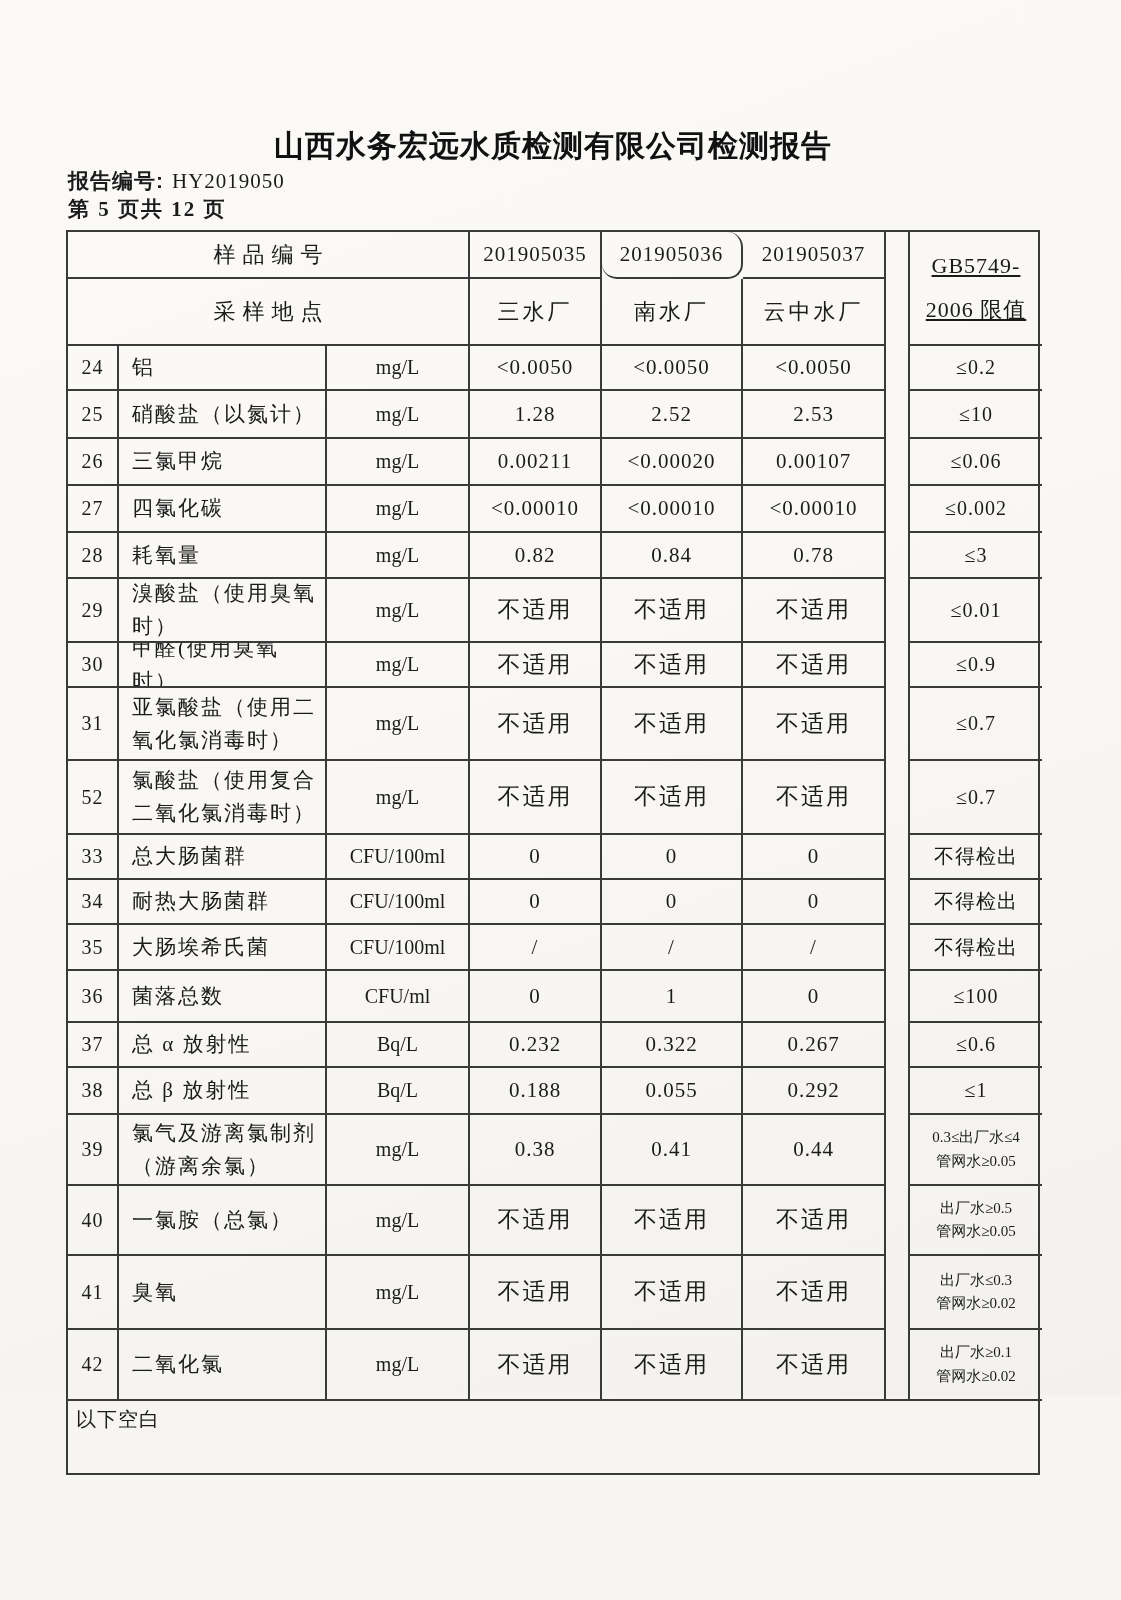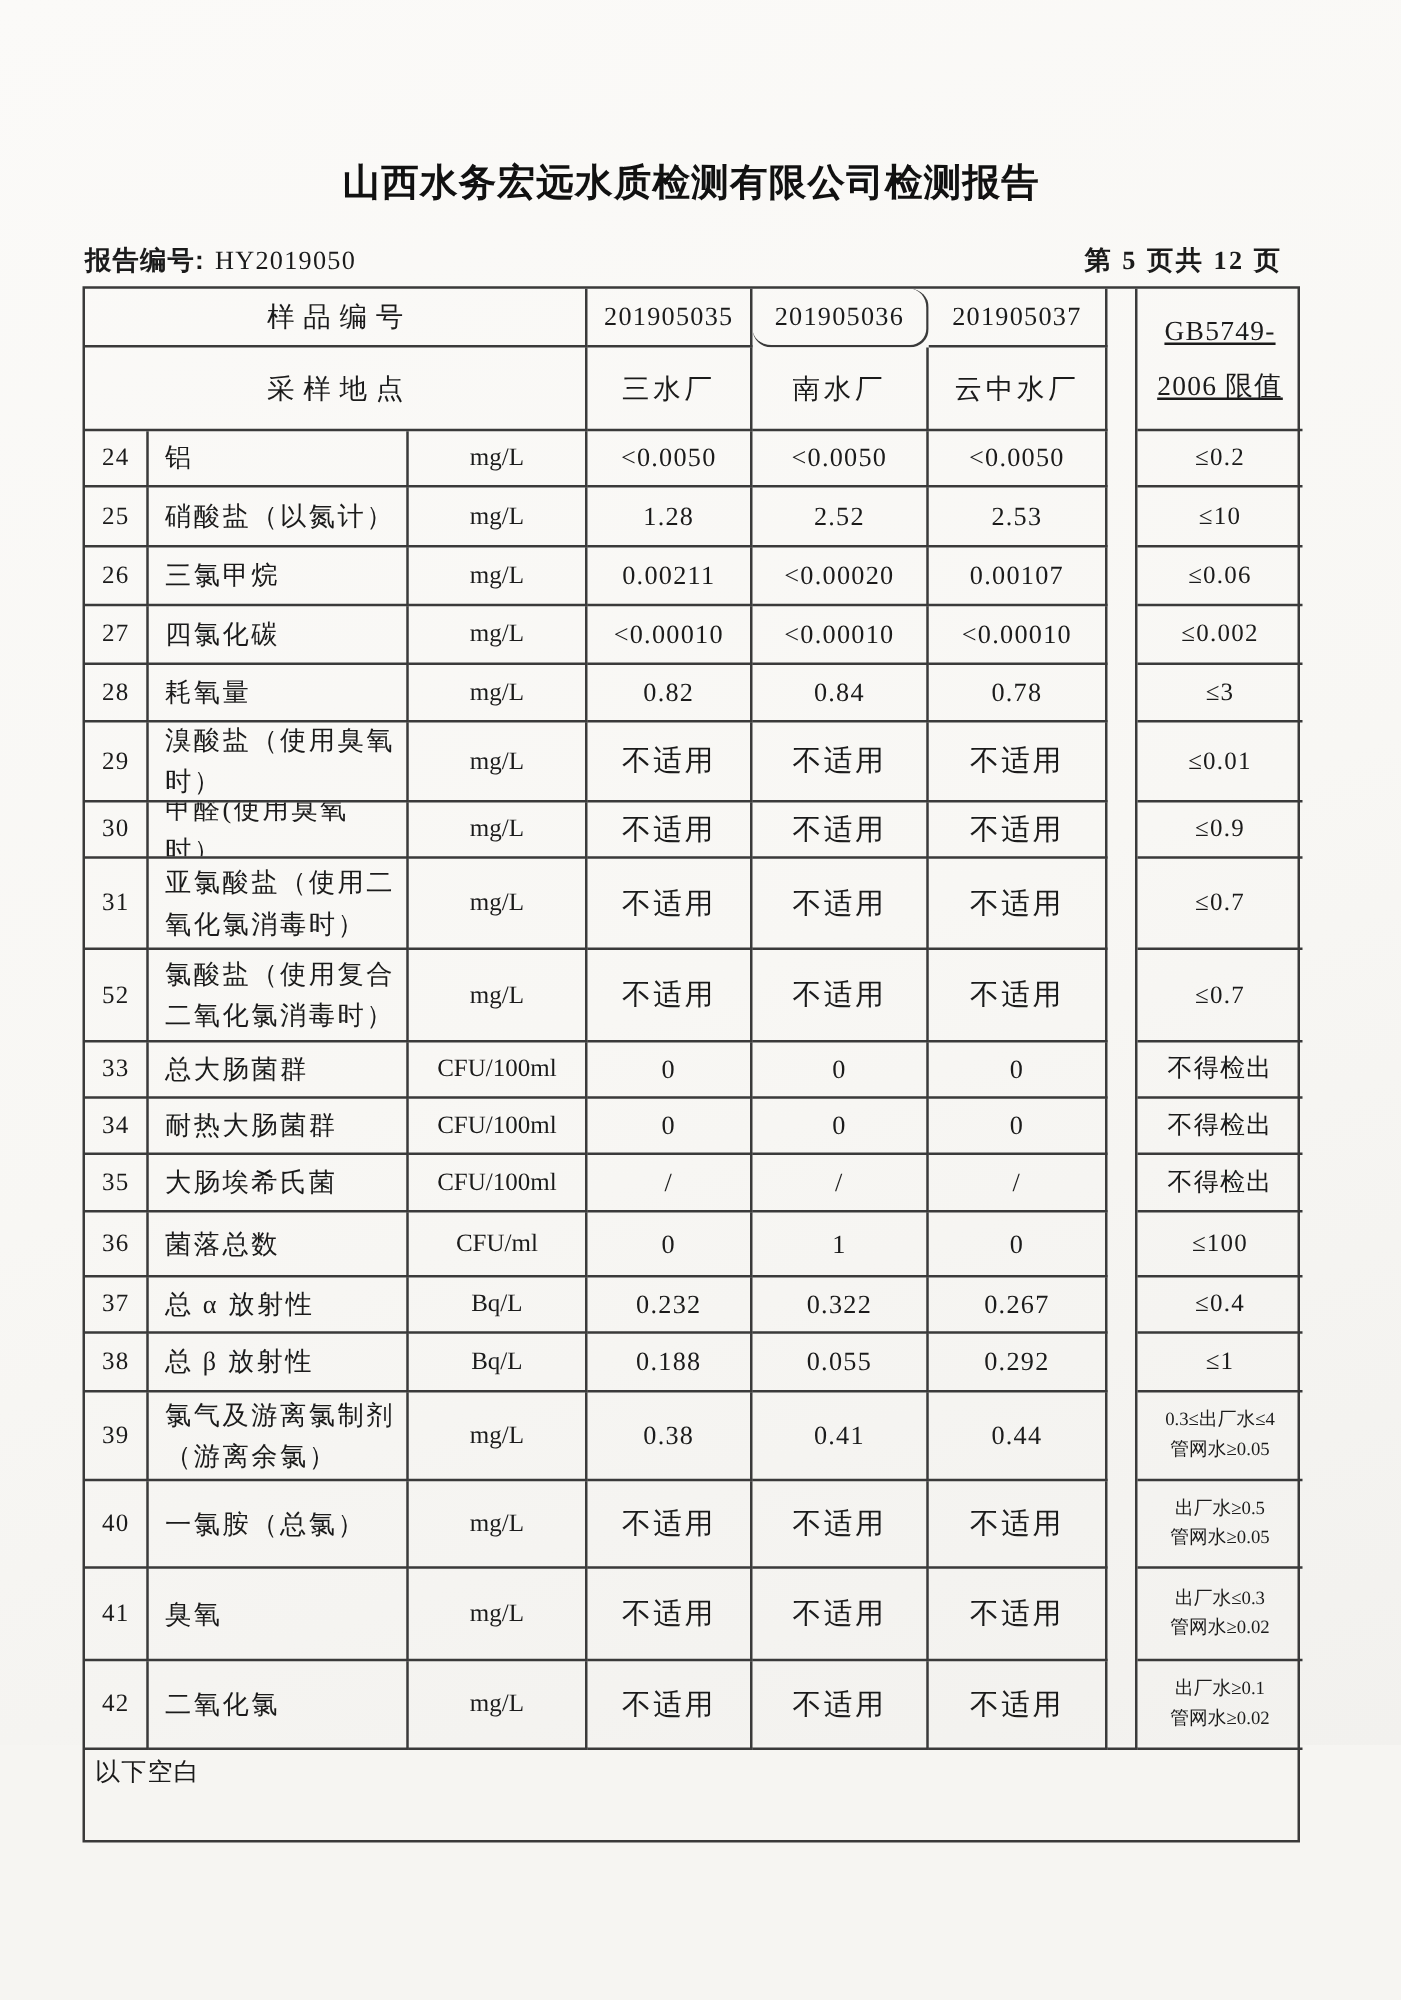--- a/index.html
+++ b/index.html
@@ -27,24 +27,24 @@
     font-family:"Liberation Sans","DejaVu Sans",sans-serif;
     font-size:30px;
     font-weight:bold;
     letter-spacing:1px;
     color:#111;
   }
   .meta-row{
     display:flex;
     justify-content:space-between;
     align-items:baseline;
-    margin-top:27px;
     margin-bottom:7px;
     padding:0 14px 0 2px;
     font-size:21px;
+    flex-direction:column;
   }
   .meta-left{display:flex;gap:8px;align-items:baseline;}
   .meta-label{
     font-family:"Liberation Sans","DejaVu Sans",sans-serif;
     font-weight:bold;
     letter-spacing:1px;
   }
   .meta-value{font-size:21px;letter-spacing:1px;}
   .meta-page{font-weight:600;letter-spacing:2px;}
   .report-table{
@@ -255,21 +255,21 @@
         <div class="cell c-limit no-br" style="grid-area: 15 / 8;">
           <div>≤100</div>
         </div>
         <div class="cell c-num" style="grid-area: 16 / 1;">37</div>
         <div class="cell c-name" style="grid-area: 16 / 2;">总 α 放射性</div>
         <div class="cell c-unit" style="grid-area: 16 / 3;">Bq/L</div>
         <div class="cell c-val" style="grid-area: 16 / 4;">0.232</div>
         <div class="cell c-val" style="grid-area: 16 / 5;">0.322</div>
         <div class="cell c-val" style="grid-area: 16 / 6;">0.267</div>
         <div class="cell c-limit no-br" style="grid-area: 16 / 8;">
-          <div>≤0.4</div>
+          <div>≤0.6</div>
         </div>
         <div class="cell c-num" style="grid-area: 17 / 1;">38</div>
         <div class="cell c-name" style="grid-area: 17 / 2;">总 β 放射性</div>
         <div class="cell c-unit" style="grid-area: 17 / 3;">Bq/L</div>
         <div class="cell c-val" style="grid-area: 17 / 4;">0.188</div>
         <div class="cell c-val" style="grid-area: 17 / 5;">0.055</div>
         <div class="cell c-val" style="grid-area: 17 / 6;">0.292</div>
         <div class="cell c-limit no-br" style="grid-area: 17 / 8;">
           <div>≤1</div>
         </div>

